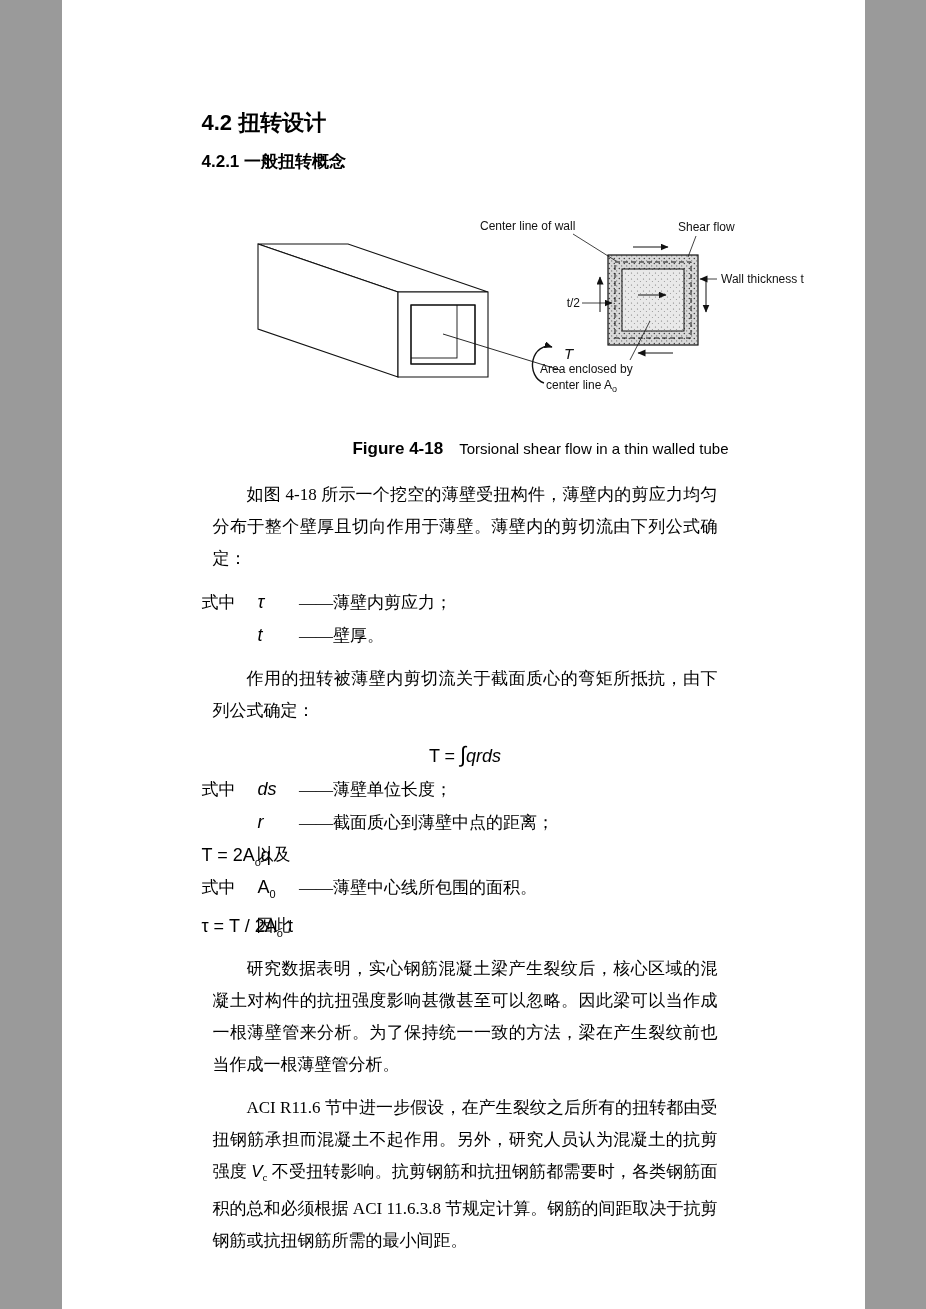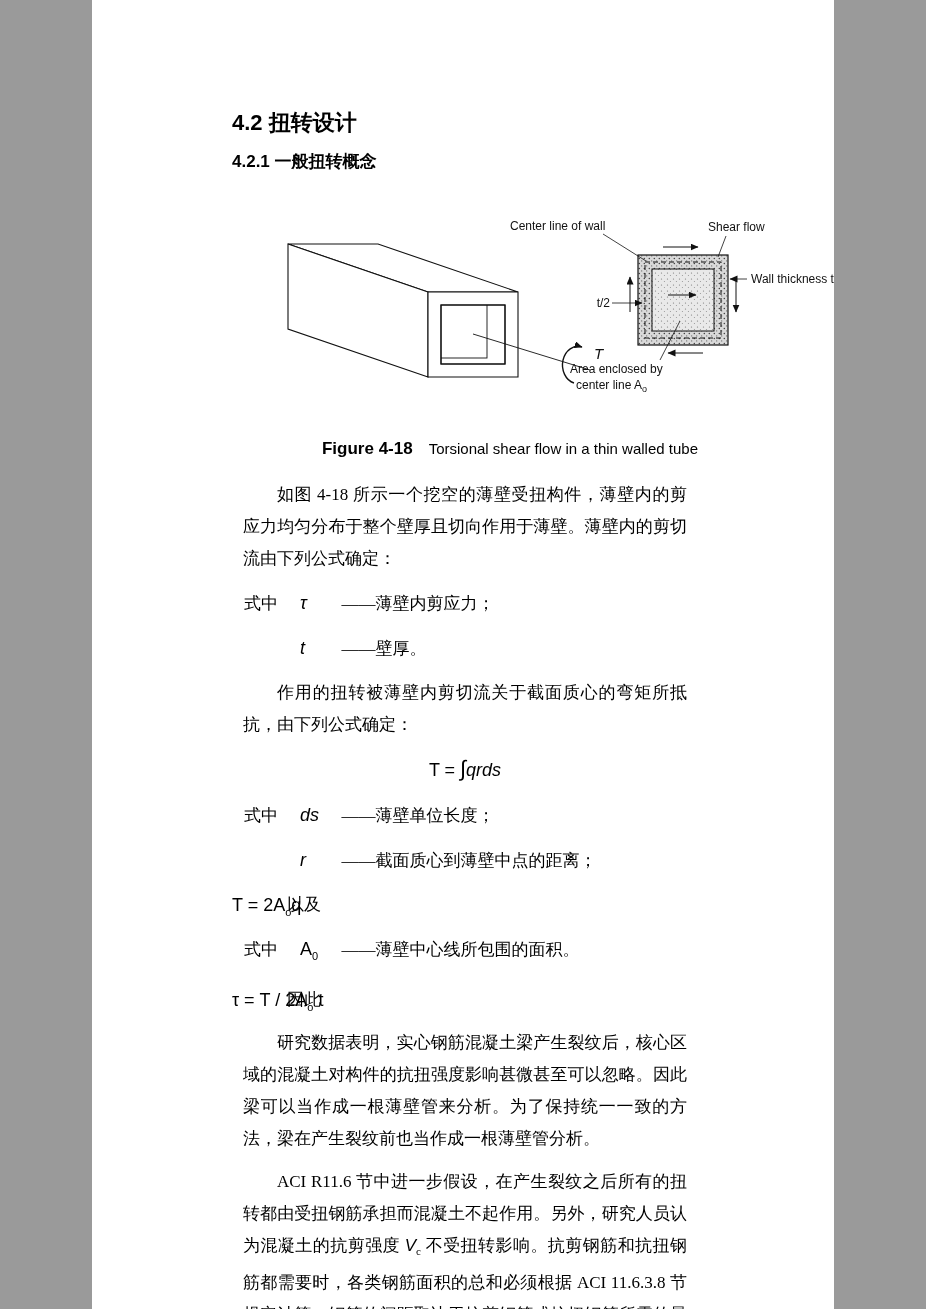--- a/index.html
+++ b/index.html
@@ -1,37 +1,37 @@
 <!DOCTYPE html>
 <html><head>
 <meta charset="utf-8">
 <style>
   html,body { margin:0; padding:0; background:#9a9a9a; }
   .page {
-    width:742px; height:1309px; margin:0 auto; background:#ffffff;
+    width:803px; height:1309px; margin:0 auto; background:#ffffff;
     box-sizing:border-box; padding:108px 136px 8px 140px;
     font-family:"Liberation Serif", serif; color:#000;
     position:relative; overflow:hidden;
   }
   h1.doc-h1 { font-family:"Liberation Sans",sans-serif; font-size:22px; font-weight:bold; margin:0; }
   h2.doc-h2 { font-family:"Liberation Sans",sans-serif; font-size:17px; font-weight:bold; margin:12px 0 0 0; }
 
   .figure { position:relative; margin-top:44px; height:200px; }
   .figure svg { position:absolute; left:26px; top:0; }
 
   .caption { margin-top:22px; text-align:right; font-family:"Liberation Sans",sans-serif; font-size:15px; }
   .cap-tag { font-weight:bold; font-size:17px; margin-right:16px; }
 
   .body { margin-top:20px; font-size:17px; line-height:32px; }
   .para { margin:11px; text-indent:2em; text-align:justify; }
   .formula-line { text-align:center; font-family:"Liberation Sans",sans-serif; font-size:18px; line-height:34px; }
   .formula-line .it, .it { font-style:italic; }
   .int { font-size:22px; }
   sub.s { font-size:11px; }
-  .def { margin:12px; }
+  .def { margin:0; }
   .def .prefix { display:inline-block; min-width:3.3em; }
   .def .sym { display:inline-block; min-width:2.3em; font-family:"Liberation Sans",sans-serif; font-size:18px; font-style:italic; }
   .def .sym.up { font-style:normal; }
   .rel { position:relative; height:32px; }
   .side-label { position:absolute; left:14px; top:0;margin-left:41px; }
   .center-f { position:absolute; left:0; right:0; top:0; text-align:left;
               font-family:"Liberation Sans",sans-serif; font-size:18px; }
   .var { font-family:"Liberation Sans",sans-serif; font-style:italic; }
 </style>
 </head>

